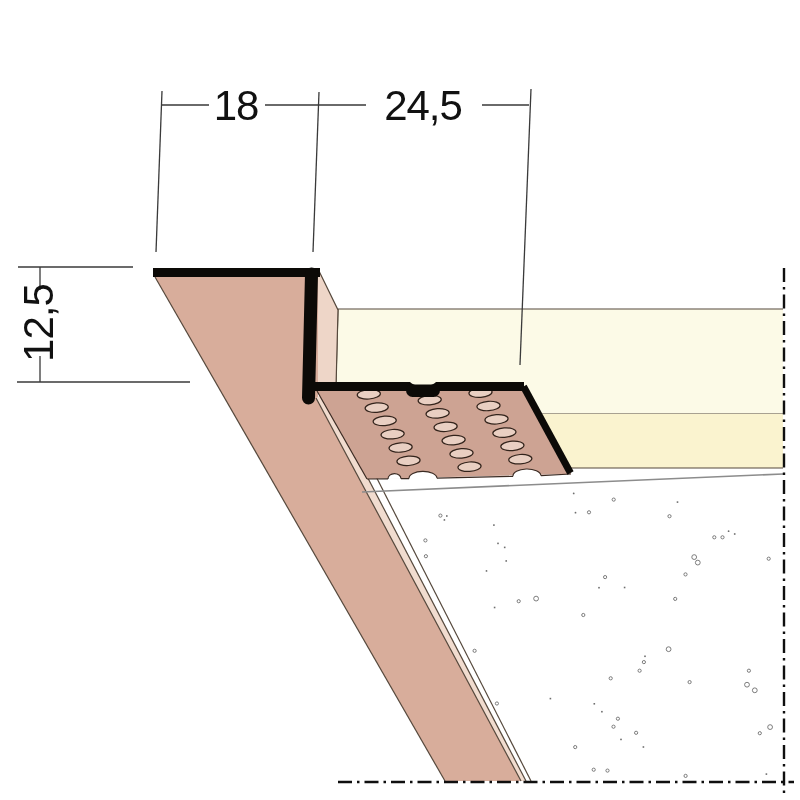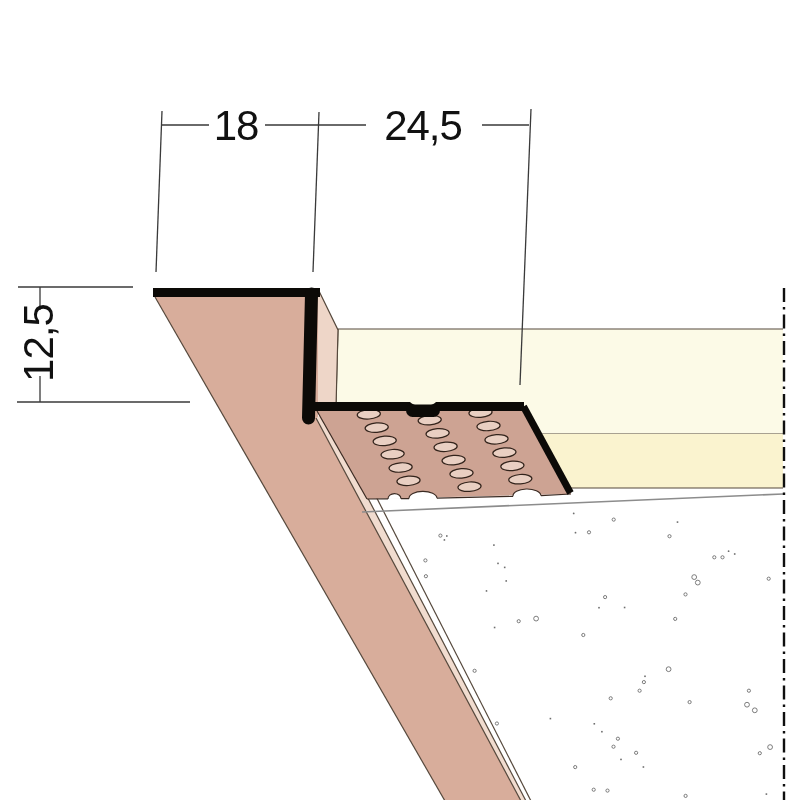--- a/index.html
+++ b/index.html
@@ -2,21 +2,21 @@
 <html><head>
 <meta charset="utf-8">
 <style>
   html, body {
     margin: 0; padding: 0;
     width: 800px; height: 800px;
     background: #ffffff;
     overflow: hidden;
     font-family: "Liberation Sans", sans-serif;
   }
-  #stage { width: 800px; height: 696px; position: relative; margin-top: 20px; }
+  #stage { width: 800px; height: 696px; position: relative; }
   svg { display: block; }
   .dim-text {
     font-family: "Liberation Sans", sans-serif;
     font-size: 42px;
     letter-spacing: -1px;
     fill: #111111;
   }
   .thinline { fill: none; stroke: #55483c; stroke-width: 1.2; }
   .dimline  { fill: none; stroke: #3a3a3a; stroke-width: 1.3; }
 </style>

